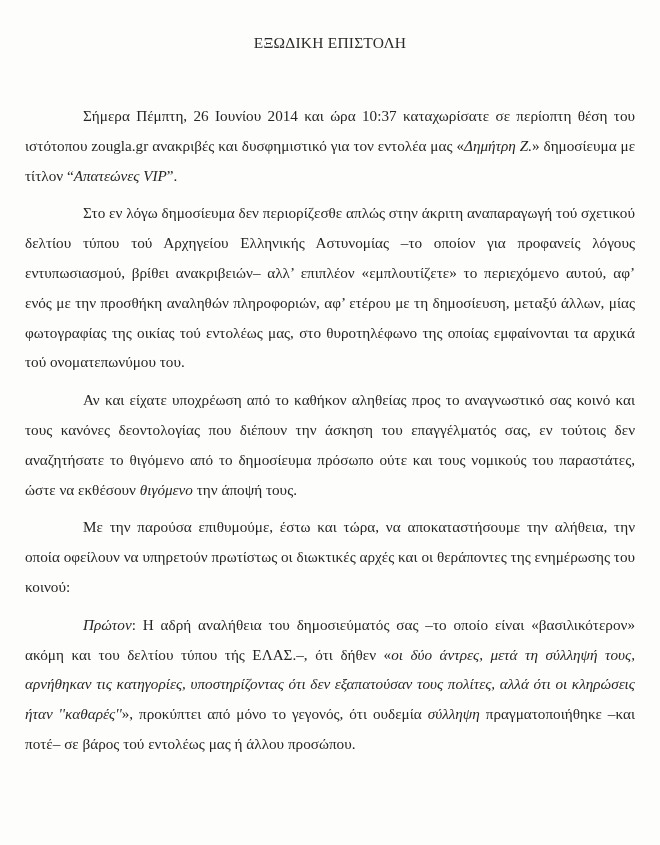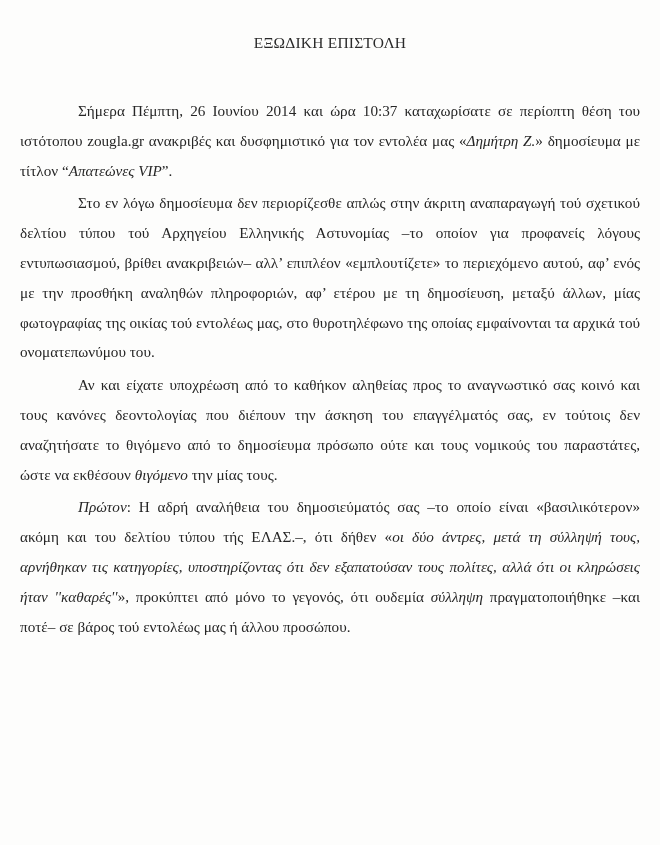--- a/index.html
+++ b/index.html
@@ -11,36 +11,39 @@
   }
   .page { position: relative; width: 524px; height: 845px; border-radius: 10px; }
   .title {
     position: absolute; top: 34px; left: 0; width: 660px;
     text-align: center; font-size: 15.5px; letter-spacing: 0.2px; color: #2a2a2a;
   }
   .body {
     position: absolute; top: 93px; left: 17px; width: 626px;
     font-size: 15.2px; line-height: 29.8px; text-align: justify; color: #262626;
   }
-  .body p { margin: 3px; text-indent: 58px; }
+  .body p { margin: 8px; text-indent: 58px; }
   em, i { font-style: italic; }
 </style>
 </head>
 <body>
 
 <div class="page">
   <div class="title">ΕΞΩΔΙΚΗ ΕΠΙΣΤΟΛΗ</div>
 
   <div class="body">
     <p>
       <span>Σήμερα Πέμπτη, 26 Ιουνίου 2014 και ώρα 10:37 καταχωρίσατε σε περίοπτη θέση του ιστότοπου zougla.gr ανακριβές και δυσφημιστικό για τον εντολέα μας «</span><em>Δημήτρη Ζ.</em><span>» δημοσίευμα με τίτλον “</span><em>Απατεώνες VIP</em><span>”.</span>
     </p>
     <p>
       <span>Στο εν λόγω δημοσίευμα δεν περιορίζεσθε απλώς στην άκριτη αναπαραγωγή τού σχετικού δελτίου τύπου τού Αρχηγείου Ελληνικής Αστυνομίας –το οποίον για προφανείς λόγους εντυπωσιασμού, βρίθει ανακριβειών– αλλ’ επιπλέον «εμπλουτίζετε» το περιεχόμενο αυτού, αφ’ ενός με την προσθήκη αναληθών πληροφοριών, αφ’ ετέρου με τη δημοσίευση, μεταξύ άλλων, μίας φωτογραφίας της οικίας τού εντολέως μας, στο θυροτηλέφωνο της οποίας εμφαίνονται τα αρχικά τού ονοματεπωνύμου του.</span>
     </p>
     <p>
-      <span>Αν και είχατε υποχρέωση από το καθήκον αληθείας προς το αναγνωστικό σας κοινό και τους κανόνες δεοντολογίας που διέπουν την άσκηση του επαγγέλματός σας, εν τούτοις δεν αναζητήσατε το θιγόμενο από το δημοσίευμα πρόσωπο ούτε και τους νομικούς του παραστάτες, ώστε να εκθέσουν </span><em>θιγόμενο</em><span> την μίας τους.</span>
+      <span>Αν και είχατε υποχρέωση από το καθήκον αληθείας προς το αναγνωστικό σας κοινό και τους κανόνες δεοντολογίας που διέπουν την άσκηση του επαγγέλματός σας, εν τούτοις δεν αναζητήσατε το θιγόμενο από το δημοσίευμα πρόσωπο ούτε και τους νομικούς του παραστάτες, ώστε να εκθέσουν </span><em>θιγόμενο</em><span> την άποψή τους.</span>
+    </p>
+    <p>
+      <span>Με την παρούσα επιθυμούμε, έστω και τώρα, να αποκαταστήσουμε την αλήθεια, την οποία οφείλουν να υπηρετούν πρωτίστως οι διωκτικές αρχές και οι θεράποντες της ενημέρωσης του κοινού:</span>
     </p>
     <p>
       <em>Πρώτον</em><span>: Η αδρή αναλήθεια του δημοσιεύματός σας –το οποίο είναι «βασιλικότερον» ακόμη και του δελτίου τύπου τής ΕΛΑΣ.–, ότι δήθεν «</span><em>οι δύο άντρες, μετά τη σύλληψή τους, αρνήθηκαν τις κατηγορίες, υποστηρίζοντας ότι δεν εξαπατούσαν τους πολίτες, αλλά ότι οι κληρώσεις ήταν ''καθαρές''</em><span>», προκύπτει από μόνο το γεγονός, ότι ουδεμία </span><em>σύλληψη</em><span> πραγματοποιήθηκε –και ποτέ– σε βάρος τού εντολέως μας ή άλλου προσώπου.</span>
     </p>
   </div>
 </div>
 
 </body></html>

